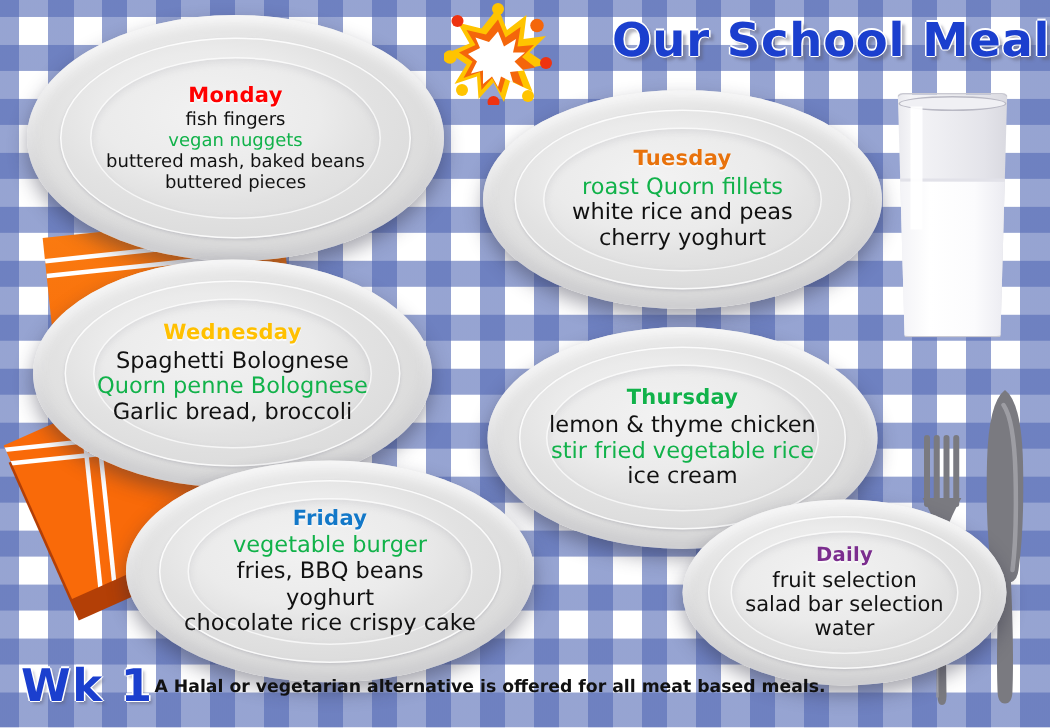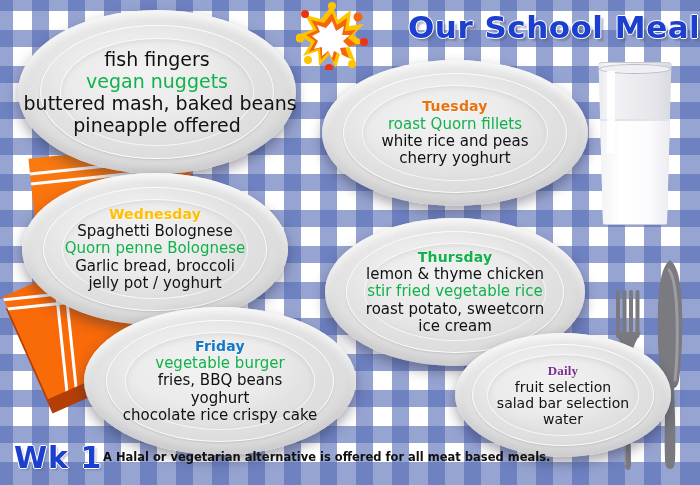--- a/index.html
+++ b/index.html
@@ -206,21 +206,21 @@
   .meal-line.veg { color: #11b24a; }
 
   
   #plate-monday    { left: 18px;  top: 10px;  width: 278px; height: 164px; }
   #plate-tuesday   { left: 322px; top: 60px;  width: 266px; height: 146px; }
   #plate-wednesday { left: 22px;  top: 173px; width: 266px; height: 152px; }
   #plate-thursday  { left: 325px; top: 218px; width: 260px; height: 148px; }
   #plate-friday    { left: 84px;  top: 307px; width: 272px; height: 148px; align-items: center; }
   #plate-daily     { left: 455px; top: 333px; width: 216px; height: 124px; }
 
-  #plate-monday .meal-line    { font-size: 19px; }
+  #plate-monday .meal-line    { font-size: 12px; }
   #plate-daily .meal-line     { font-size: 14px; }
   #plate-daily .day-label     { font-size: 13px; }
 
   
   .title {
     position: absolute;
     left: 408px;
     top: 9px;
     font-size: 31px;
     font-weight: bold;
@@ -311,69 +311,68 @@
     <circle cx="33" cy="66" r="4" fill="#EE3311"></circle>
     <circle cx="12" cy="58" r="4" fill="#FFC400"></circle>
     <circle cx="4" cy="36" r="4.5" fill="#FFC400"></circle>
     <circle cx="9" cy="12" r="4" fill="#EE3311"></circle>
   </svg>
 
   <div class="title">Our School Meals</div>
 
   <div class="plate" id="plate-monday">
     <div class="plate-text">
+      <div class="day-label" style="color: rgb(255, 0, 0);">Monday</div>
       <div class="meal-line">fish fingers</div>
       <div class="meal-line veg" style="color: rgb(17, 178, 74);">vegan nuggets</div>
       <div class="meal-line">buttered mash, baked beans</div>
-      <div class="meal-line">pineapple offered</div>
+      <div class="meal-line">buttered pieces</div>
     </div>
   </div>
 
   <div class="plate" id="plate-tuesday">
     <div class="plate-text">
       <div class="day-label" style="color: rgb(232, 114, 12);">Tuesday</div>
       <div class="meal-line veg" style="color: rgb(17, 178, 74);">roast Quorn fillets</div>
       <div class="meal-line">white rice and peas</div>
       <div class="meal-line">cherry yoghurt</div>
     </div>
   </div>
 
   <div class="plate" id="plate-wednesday">
     <div class="plate-text">
       <div class="day-label" style="color: rgb(255, 192, 0); text-align: center;">Wednesday</div>
       <div class="meal-line">Spaghetti Bolognese</div>
       <div class="meal-line veg" style="color: rgb(17, 178, 74);">Quorn penne Bolognese</div>
       <div class="meal-line">Garlic bread, broccoli</div>
-      <div class="meal-line">jelly pot / yoghurt</div>
     </div>
   </div>
 
   <div class="plate" id="plate-thursday">
     <div class="plate-text">
       <div class="day-label" style="color: rgb(17, 178, 74);">Thursday</div>
       <div class="meal-line">lemon &amp; thyme chicken</div>
       <div class="meal-line veg" style="color: rgb(17, 178, 74);">stir fried vegetable rice</div>
-      <div class="meal-line">roast potato, sweetcorn</div>
       <div class="meal-line">ice cream</div>
     </div>
   </div>
 
   <div class="plate" id="plate-friday">
     <div class="plate-text">
       <div class="day-label" style="color: rgb(19, 120, 200);">Friday</div>
       <div class="meal-line veg" style="color: rgb(17, 178, 74);">vegetable burger</div>
       <div class="meal-line">fries, BBQ beans</div>
       <div class="meal-line">yoghurt</div>
       <div class="meal-line">chocolate rice crispy cake</div>
     </div>
   </div>
 
   <div class="plate" id="plate-daily">
     <div class="plate-text">
-      <div class="day-label" style="color: rgb(123, 45, 142); font-family: Liberation Serif, serif;">Daily</div>
+      <div class="day-label" style="color: rgb(123, 45, 142);">Daily</div>
       <div class="meal-line">fruit selection</div>
       <div class="meal-line">salad bar selection</div>
       <div class="meal-line">water</div>
     </div>
   </div>
 
   <div class="week-badge">Wk 1</div>
   <div class="footer-note">A Halal or vegetarian alternative is offered for all meat based meals.</div>
 
 </div>

